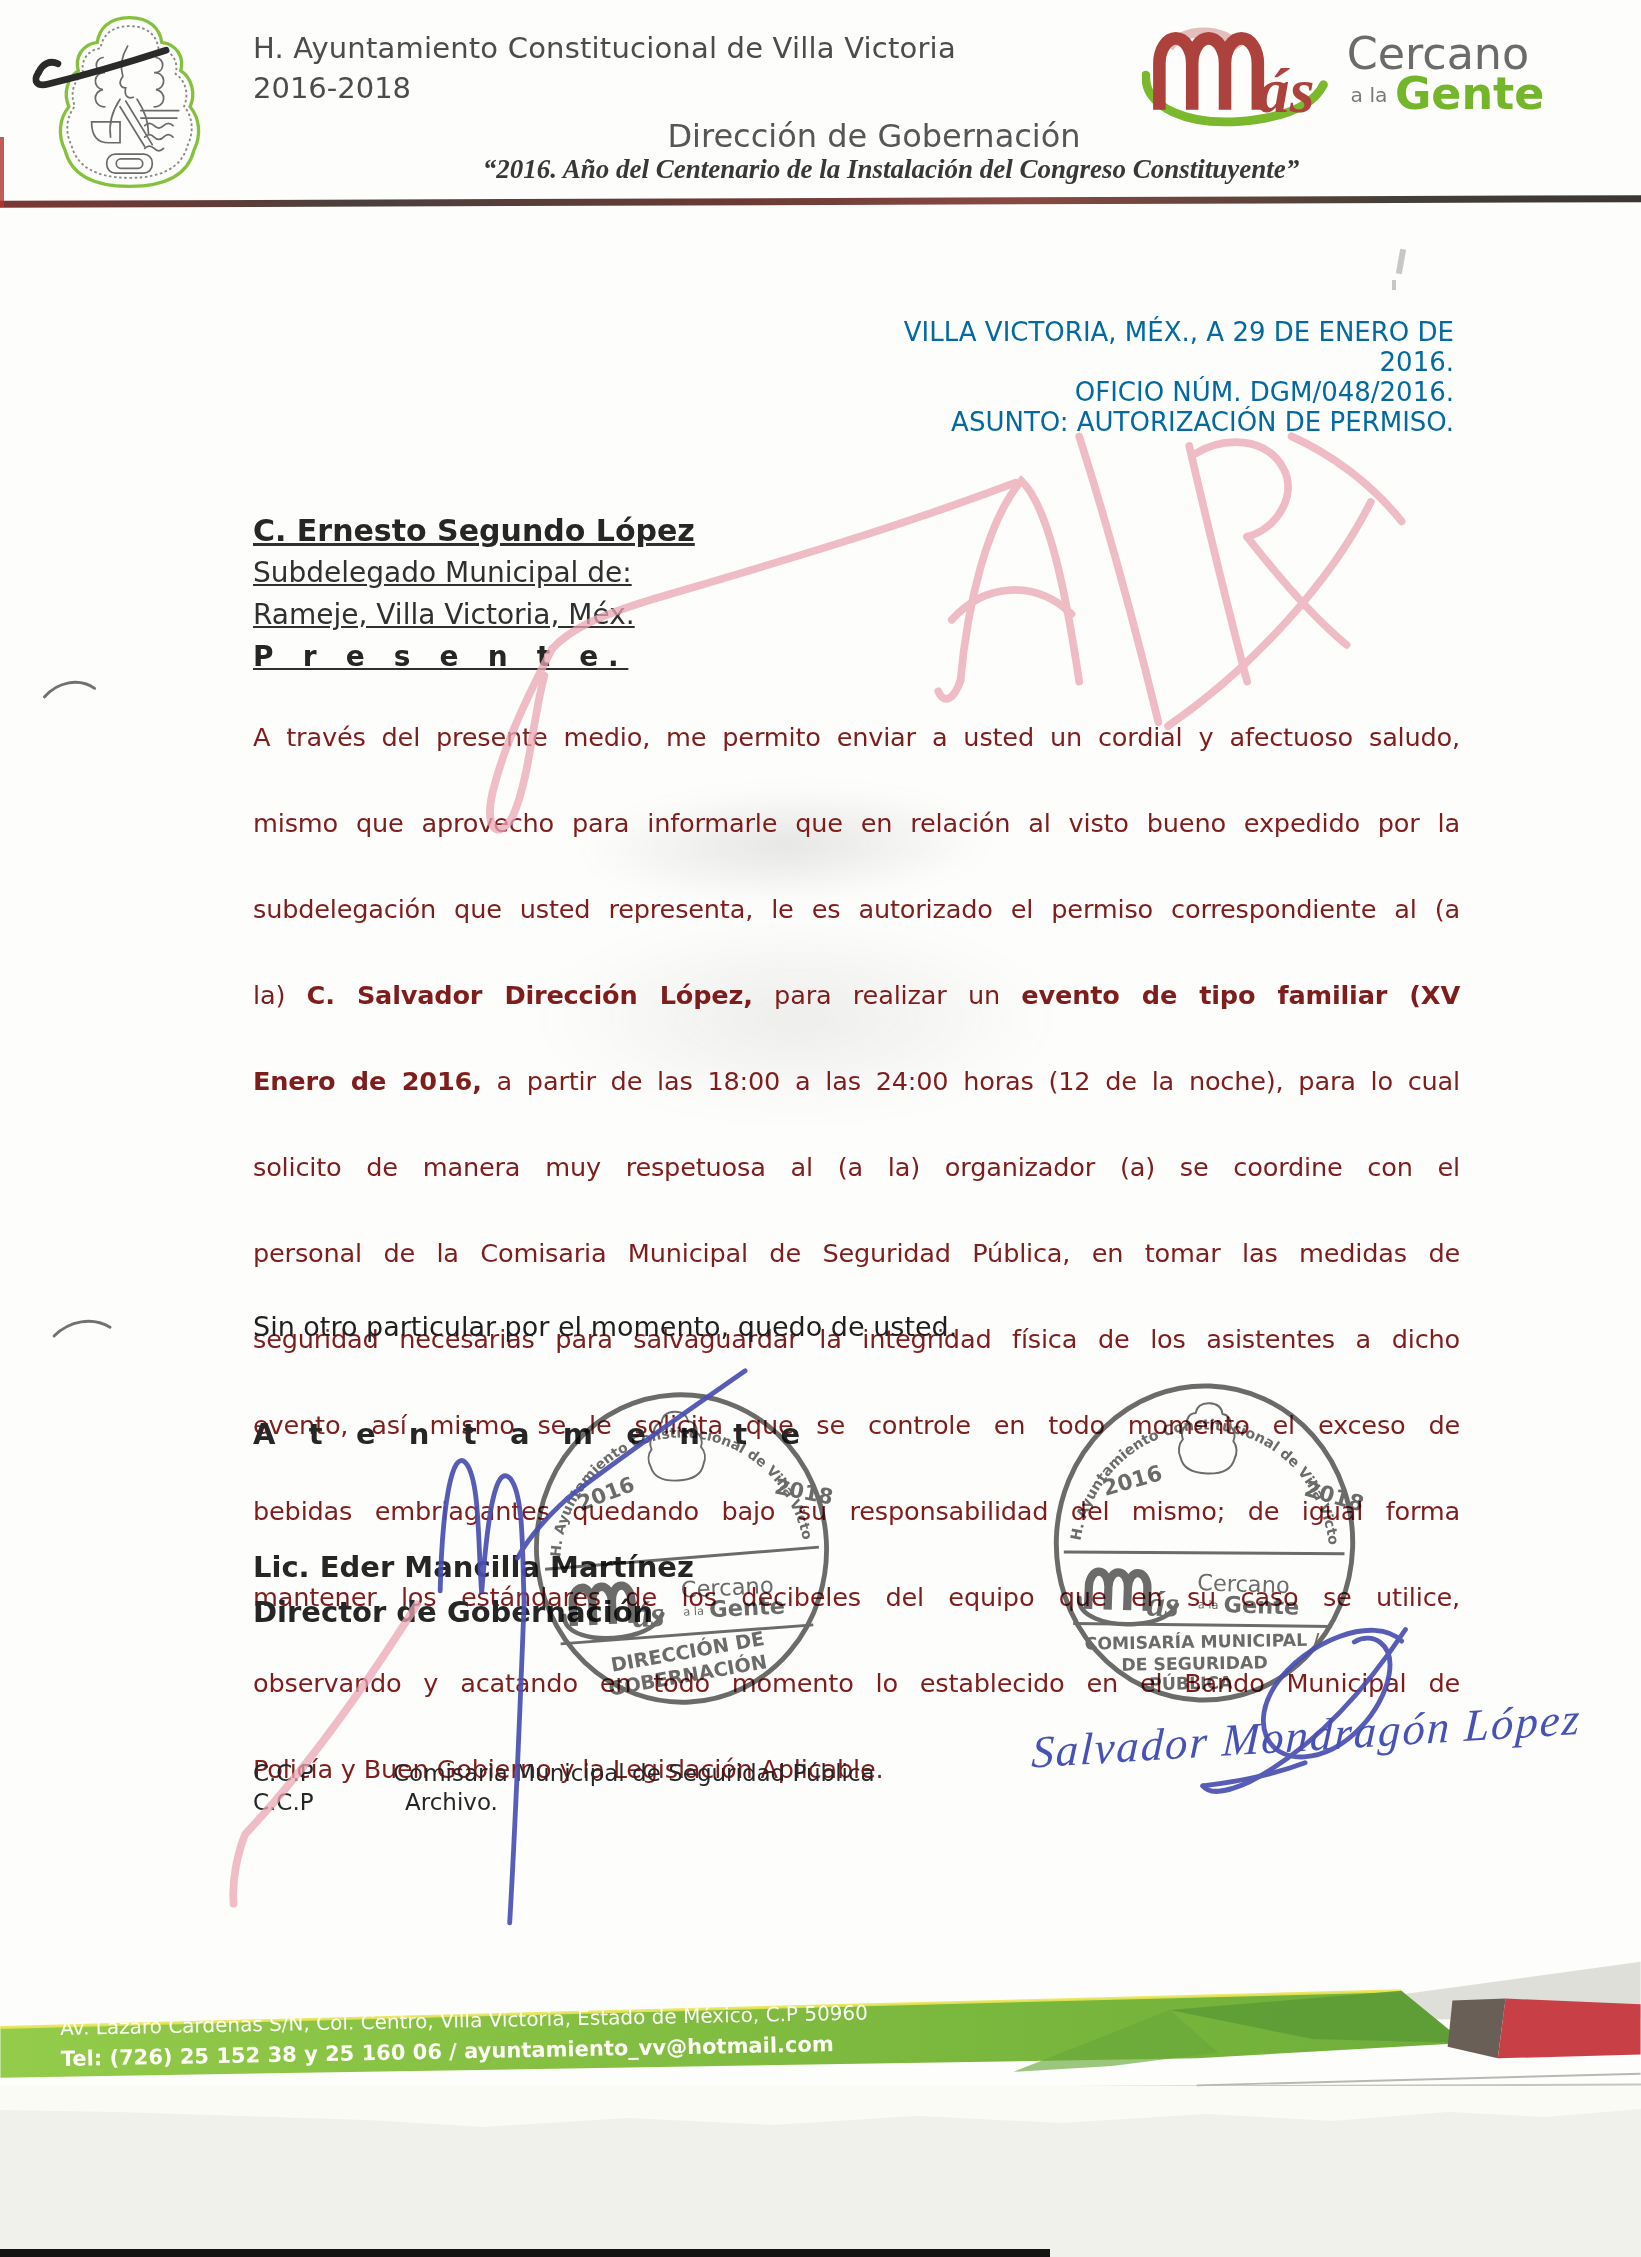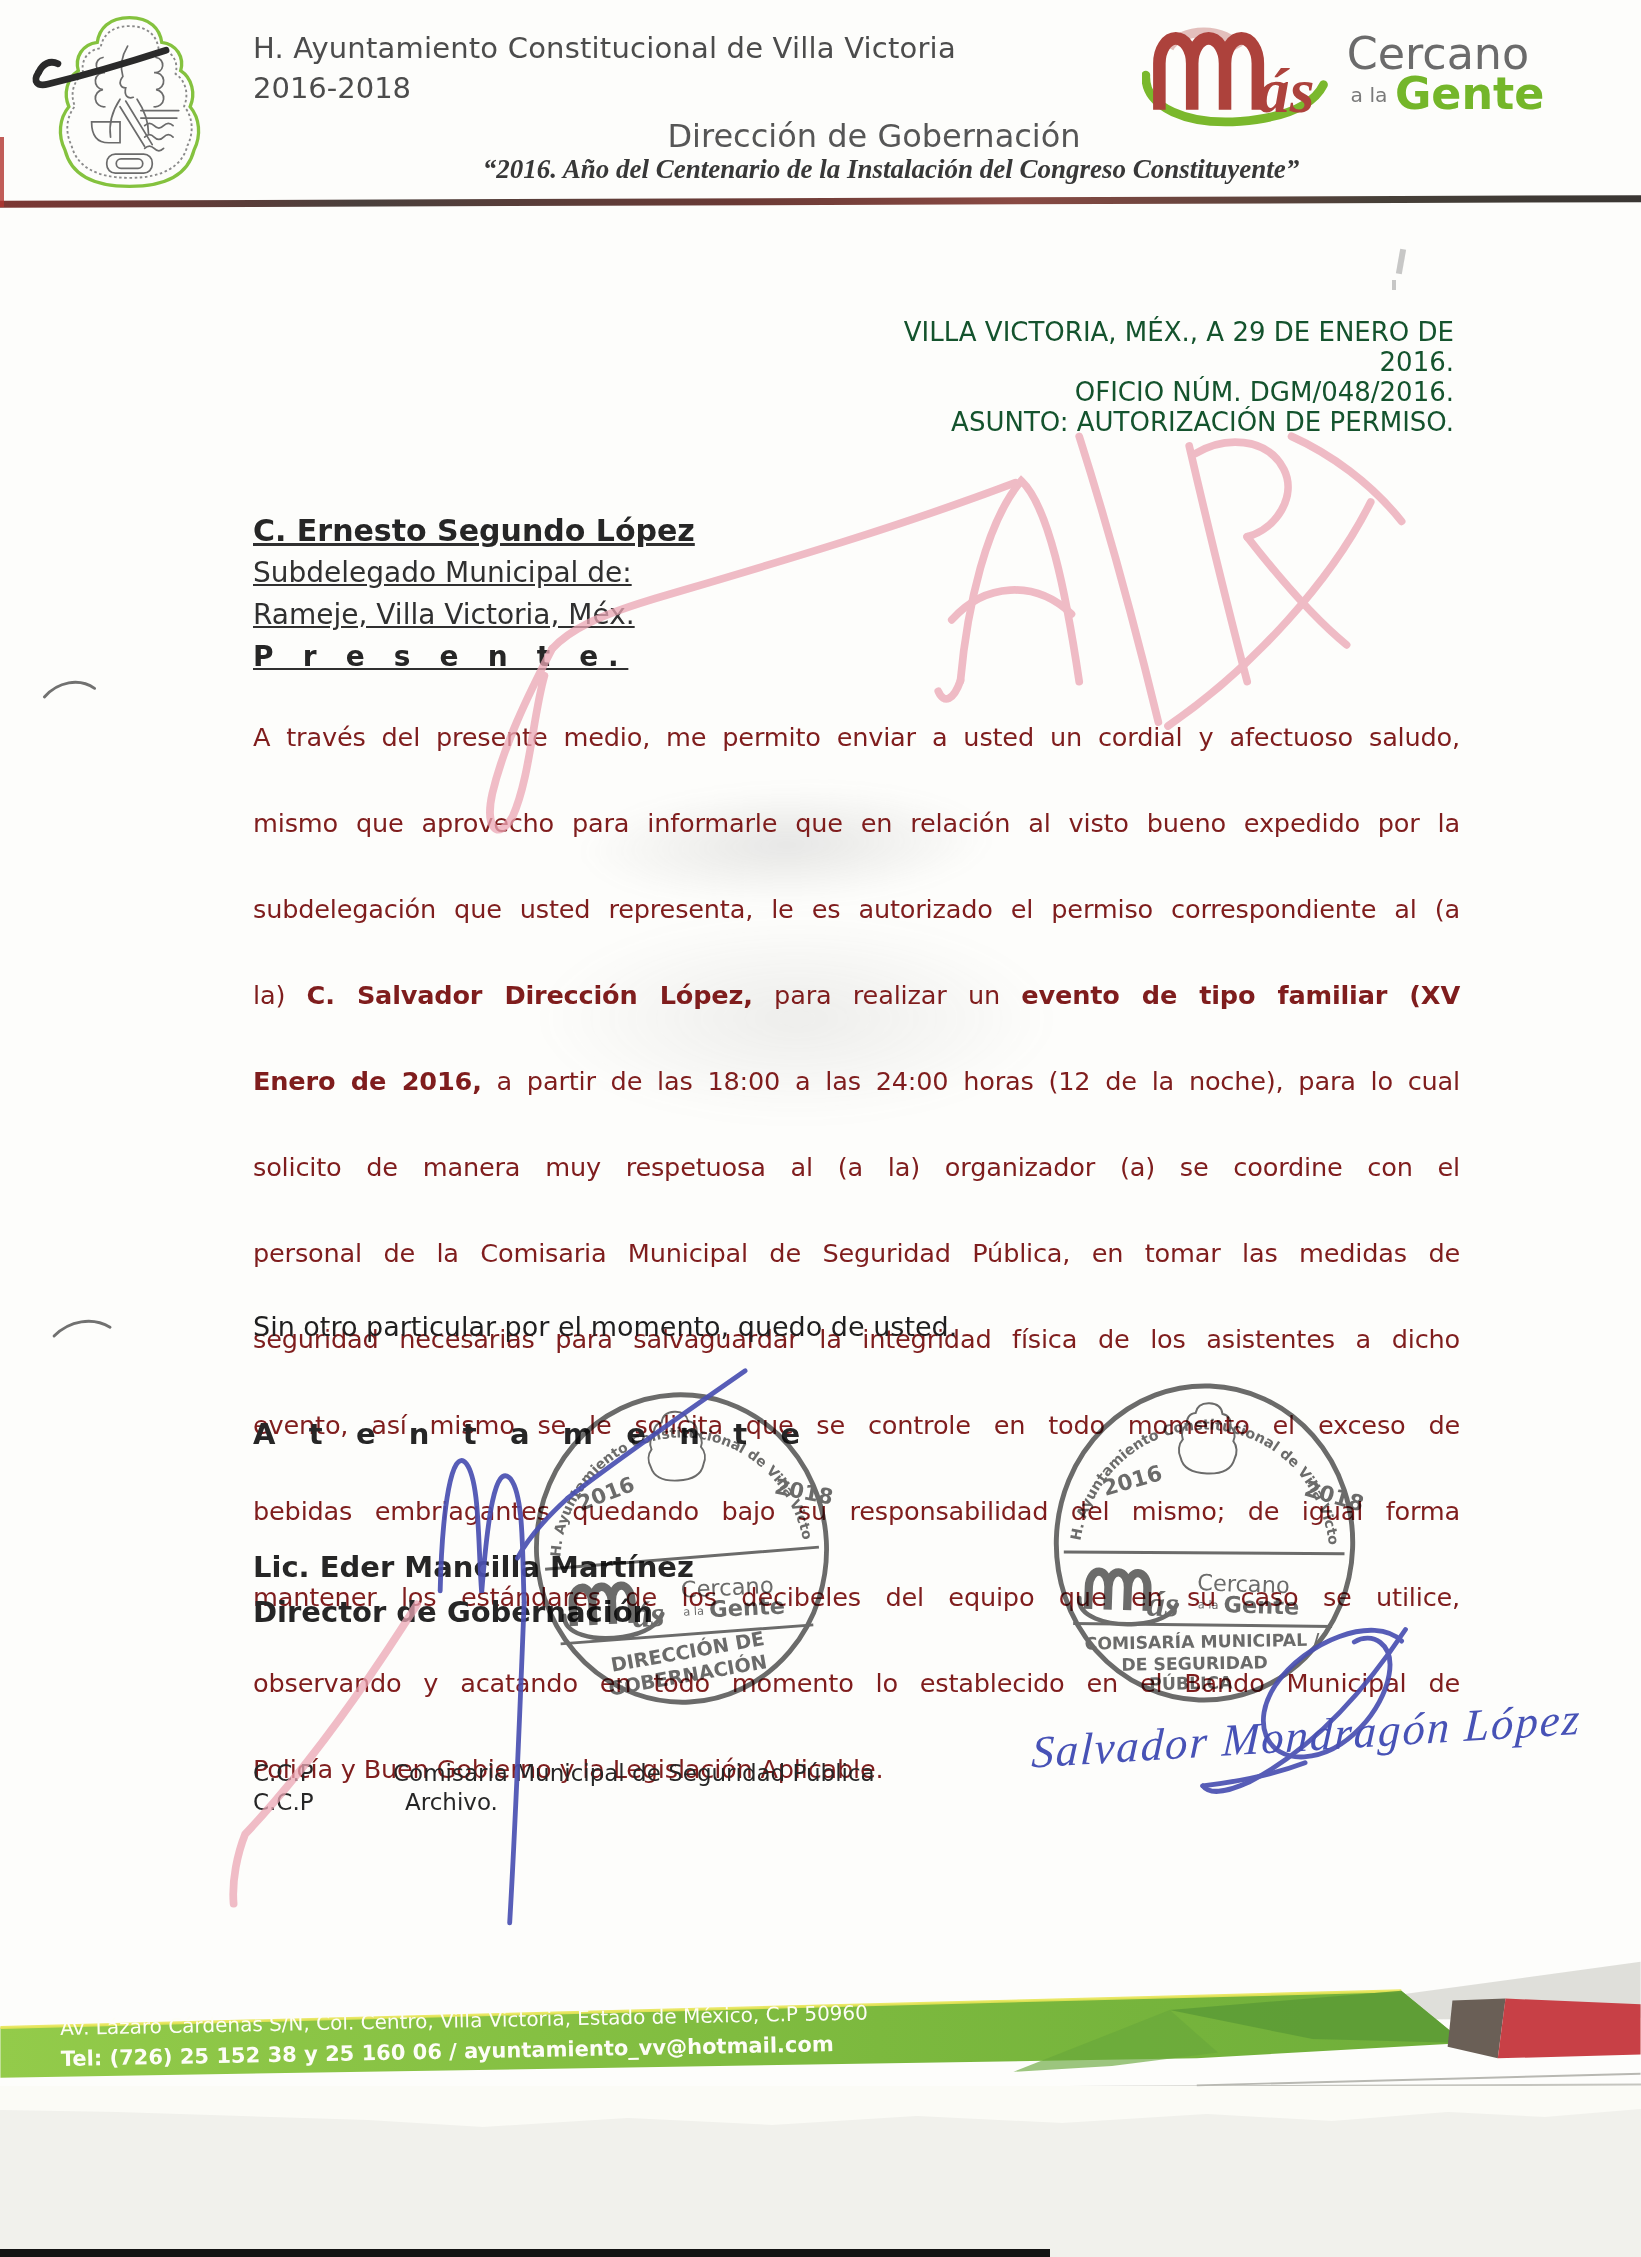--- a/index.html
+++ b/index.html
@@ -36,21 +36,21 @@
   .hdr-logo{position:absolute;left:1142px;top:15.4px;width:446px;height:122px;}
   .slogan{position:absolute;left:406px;top:154px;width:970px;text-align:center;
     font-family:"Liberation Serif","DejaVu Serif",serif;font-style:italic;font-weight:bold;
     font-size:27px;color:#383838;}
   .rule{position:absolute;left:0;top:198px;width:1641px;height:6.8px;transform:rotate(-0.2deg);
     background:linear-gradient(90deg,#7d3733 0%,#4a403c 22%,#6b3a35 45%,#8a4a43 62%,#474038 84%,#3a3633 100%);}
   .red-tick{position:absolute;left:0;top:137px;width:3.9px;height:70px;background:#b23530;opacity:.8;}
 
   
   .dateblock{position:absolute;left:869px;top:317px;width:585px;text-align:right;
-    font-size:26px;line-height:30px;color:#14532d;}
+    font-size:26px;line-height:30px;color:#0369a1;}
   .recipient{position:absolute;left:253px;top:510px;font-size:28px;line-height:42px;color:#303030;text-decoration:underline;}
   .recipient .name{font-weight:bold;font-size:30px;color:#262626;}
   .recipient .presente{font-weight:bold;letter-spacing:9.7px;color:#262626;}
   .bodytext{position:absolute;left:253px;top:716px;width:1207px;font-size:25.6px;
     line-height:43px;color:#7f1d1d;letter-spacing:-0.2px;}
   .body-line{text-align:justify;}
   .body-line::after{content:"";display:inline-block;width:100%;height:0;}
   .body-line.last{text-align:left;}
   .body-line.last::after{content:none;}
   .body-line .b{font-weight:bold;}

